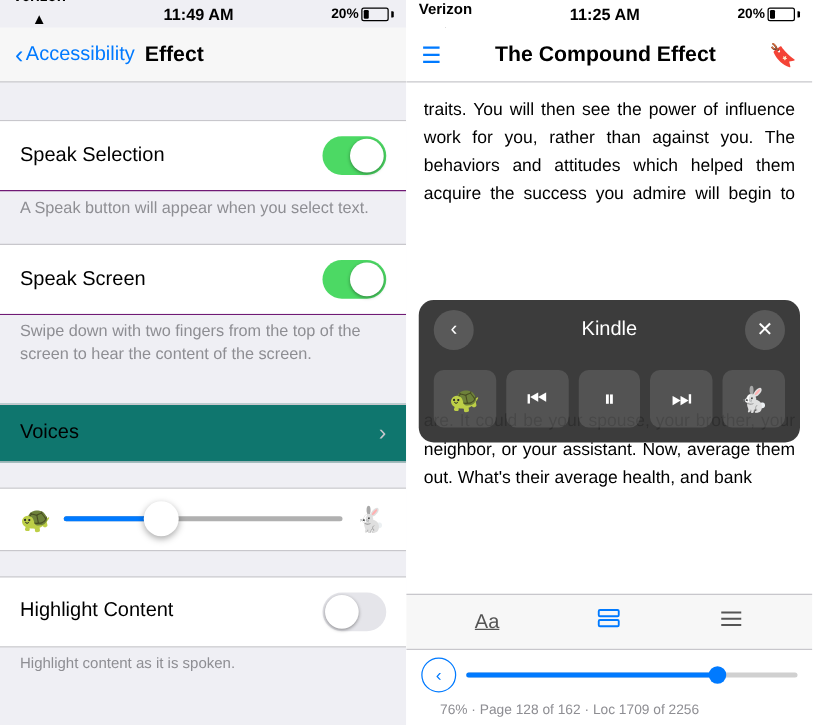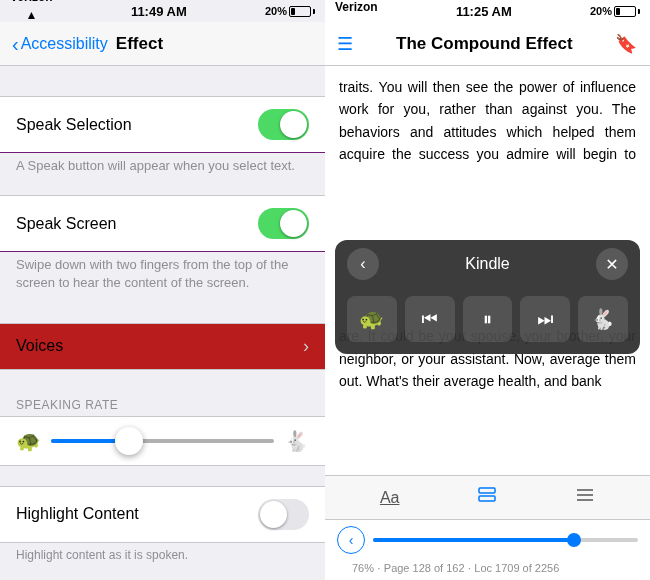--- a/index.html
+++ b/index.html
@@ -111,21 +111,21 @@
       line-height: 1.4;
     }
 
     .section-gap { height: 20px; }
 
     .voices-row {
       display: flex;
       align-items: center;
       justify-content: space-between;
       padding: 12px 16px;
-      background: #b91c1c;
+      background: #0f766e;
       border-top: 1px solid #c8c7cc;
       border-bottom: 1px solid #c8c7cc;
       min-height: 44px;
     }
     .voices-label { font-size: 16px; color: #000; }
     .voices-chevron { color: #c8c7cc; font-size: 18px; }
 
     .speaking-rate-header {
       padding: 8px 16px 4px;
       font-size: 12px;
@@ -482,21 +482,20 @@
   </div>
   <div class="settings-hint">Swipe down with two fingers from the top of the screen to hear the content of the screen.</div>
 
   <div class="section-gap"></div>
   <div class="voices-row">
     <span class="voices-label">Voices</span>
     <span class="voices-chevron">›</span>
   </div>
 
   <div class="section-gap"></div>
-  <div class="speaking-rate-header">SPEAKING RATE</div>
   <div class="speaking-rate-section">
     <span class="turtle-icon">🐢</span>
     <div class="slider-track">
       <div class="slider-fill"></div>
       <div class="slider-thumb"></div>
     </div>
     <span class="rabbit-icon">🐇</span>
   </div>
 
   <div class="section-gap2"></div>

